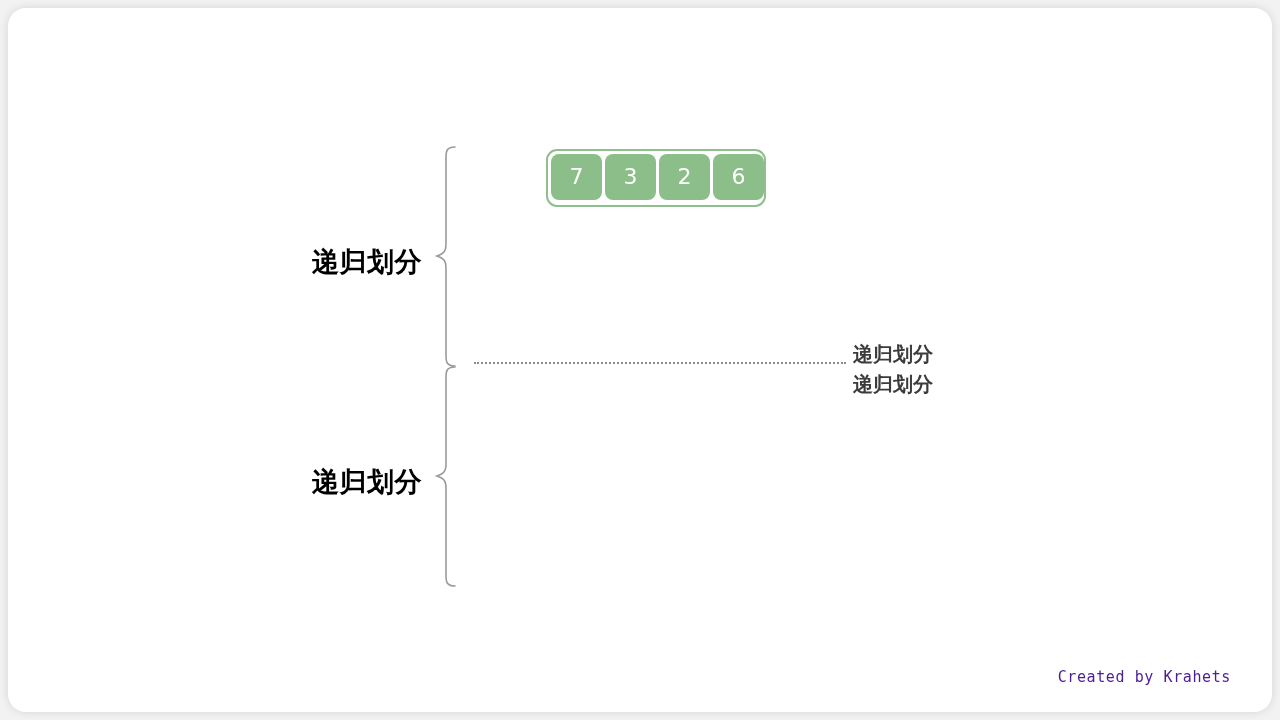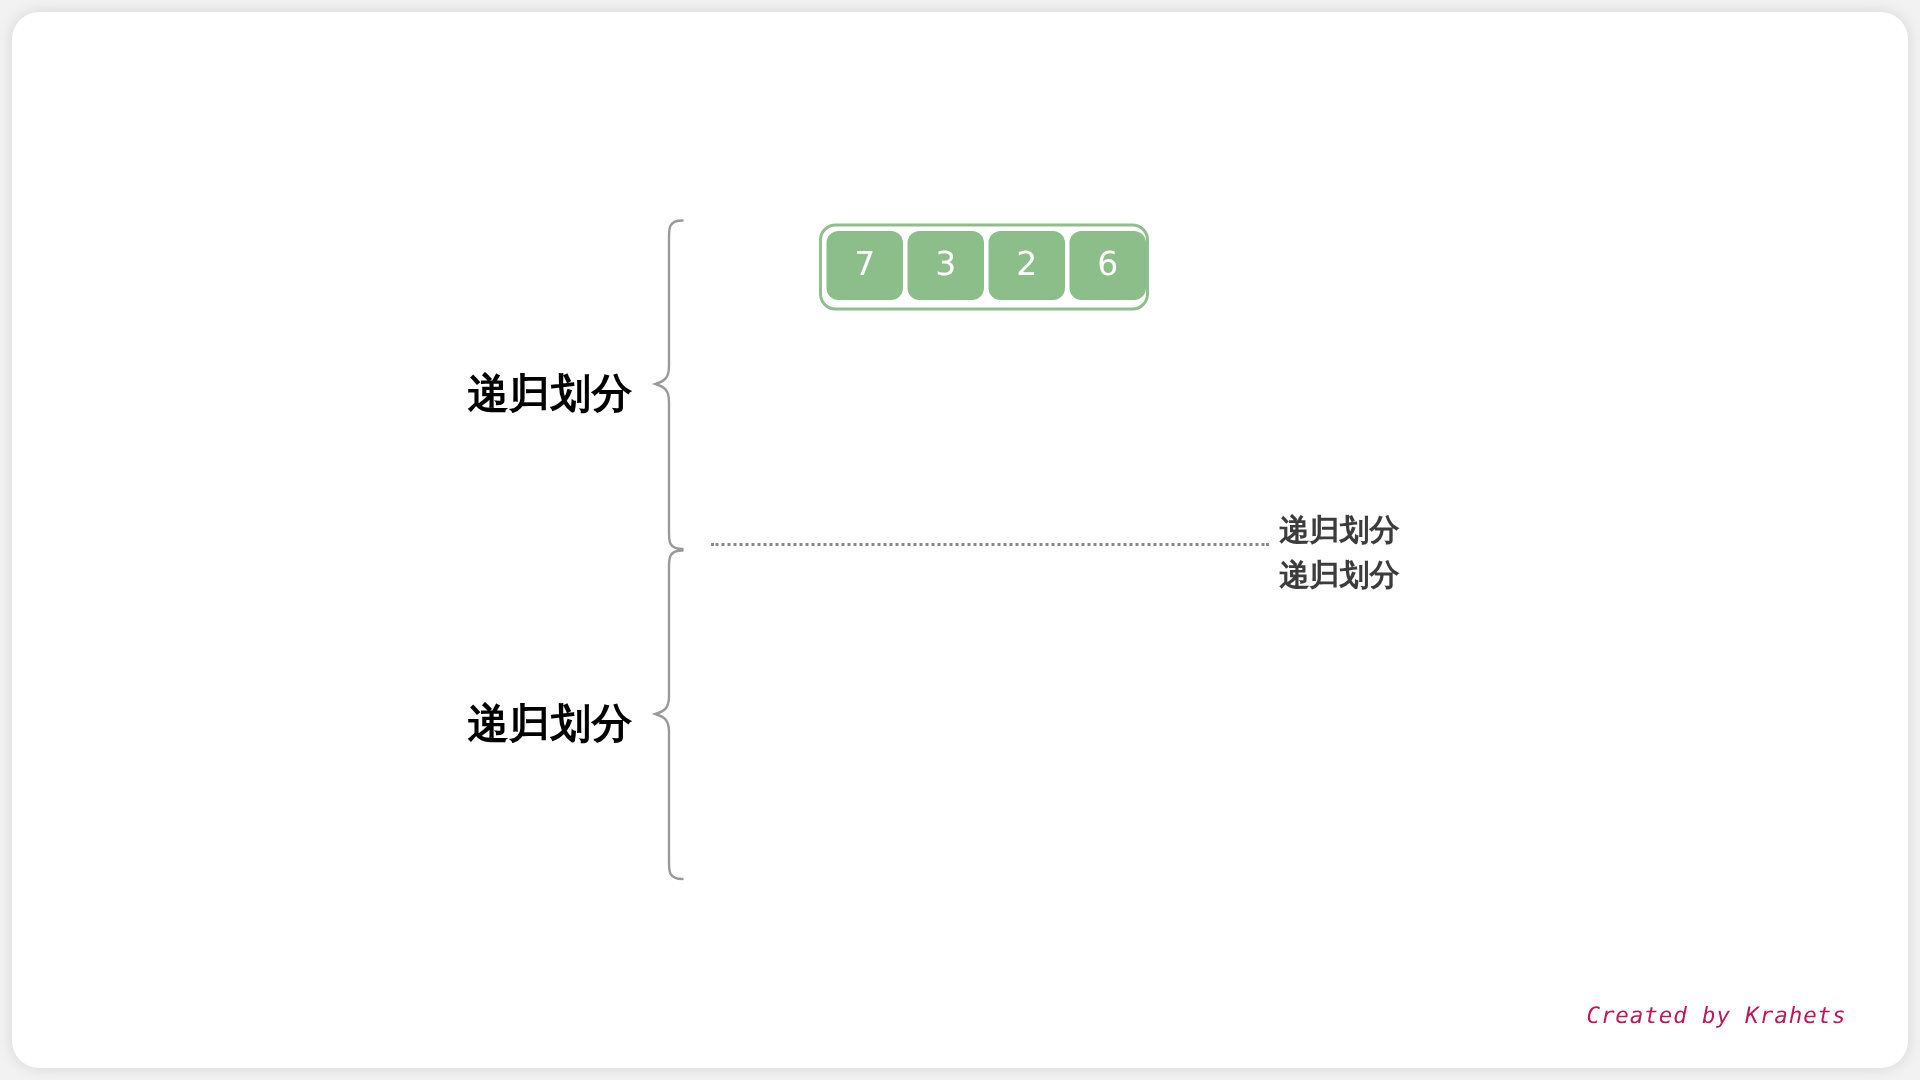--- a/index.html
+++ b/index.html
@@ -106,24 +106,23 @@
     white-space: nowrap;
   }
 
   
   .credit {
     position: absolute;
     right: 41px;
     bottom: 26px;
     font-family: "DejaVu Sans Mono", "Liberation Mono", monospace;
     font-size: 15px;
-    color: #be185d;
+    color: #4c1d95;
     letter-spacing: 0.6px;
     white-space: nowrap;
-    font-style: italic;
   }
 </style>
 </head>
 <body>
 
 <div id="canvas">
 
   <div class="card">
 
     <div class="array-wrap">

